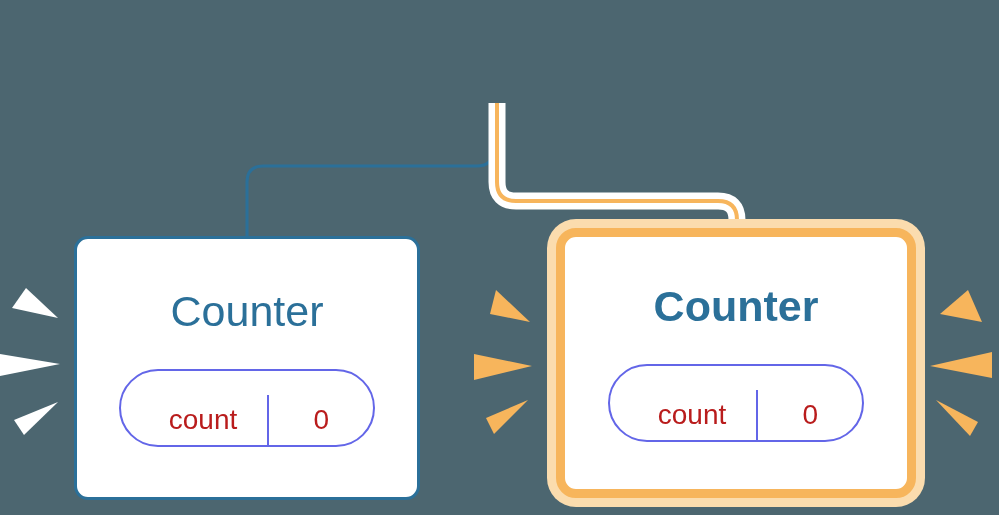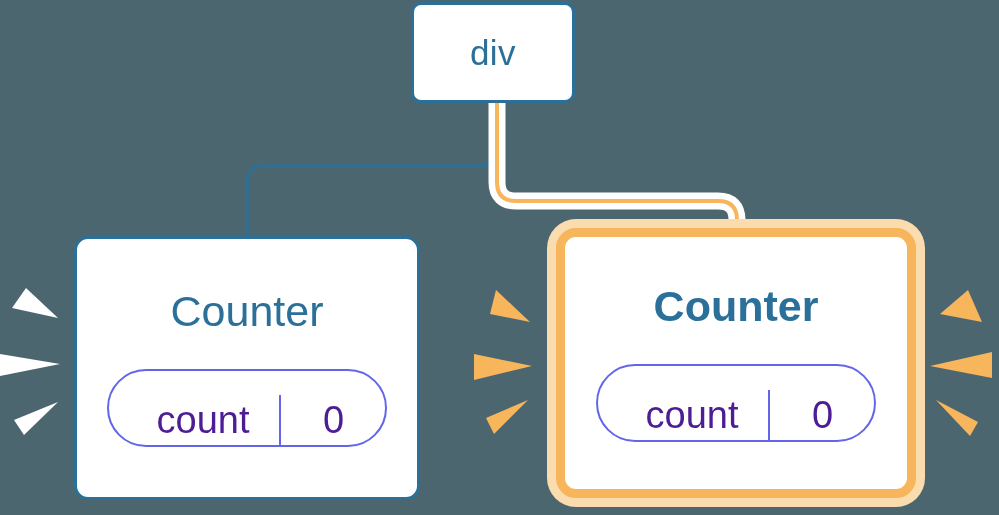--- a/index.html
+++ b/index.html
@@ -94,22 +94,22 @@
     border: 2px solid #6366e8;
     border-radius: 999px;
     height: 74px;
     overflow: hidden;
     background: #ffffff;
   }
   .pill-key, .pill-value {
     display: flex;
     align-items: center;
     justify-content: center;
-    font-size: 38px;
-    color: #4c1d95;
+    font-size: 28px;
+    color: #b91c1c;
     line-height: 1;
     margin-top: 24px;
   }
   .pill-key {
     padding: 0 30px 0 48px;
   }
   .pill-value {
     border-left: 2px solid #6366e8;
     padding: 0 32px;
     min-width: 40px;
@@ -129,23 +129,20 @@
 
   <svg id="connectors" viewBox="0 0 999 515">
 
     <path d="M 493 103 L 493 150 Q 493 166 477 166 L 263 166 Q 247 166 247 182 L 247 236" fill="none" stroke="#2b7099" stroke-width="3" stroke-linecap="butt"></path>
 
     <path d="M 497 103 L 497 182 Q 497 201 516 201 L 718 201 Q 737 201 737 220 L 737 240" fill="none" stroke="#ffffff" stroke-width="17" stroke-linecap="butt" stroke-linejoin="round"></path>
 
     <path d="M 497 103 L 497 182 Q 497 201 516 201 L 718 201 Q 737 201 737 220 L 737 240" fill="none" stroke="#f7b55c" stroke-width="4" stroke-linecap="butt" stroke-linejoin="round"></path>
   </svg>
 
-  <div class="node node-div">
-    <span class="node-title">div</span>
-  </div>
 
   <div class="node node-counter-left">
     <span class="counter-title regular">Counter</span>
     <div class="state-pill">
       <span class="pill-key">count</span>
       <span class="pill-value">0</span>
     </div>
   </div>
 
   <div class="node node-counter-right">

